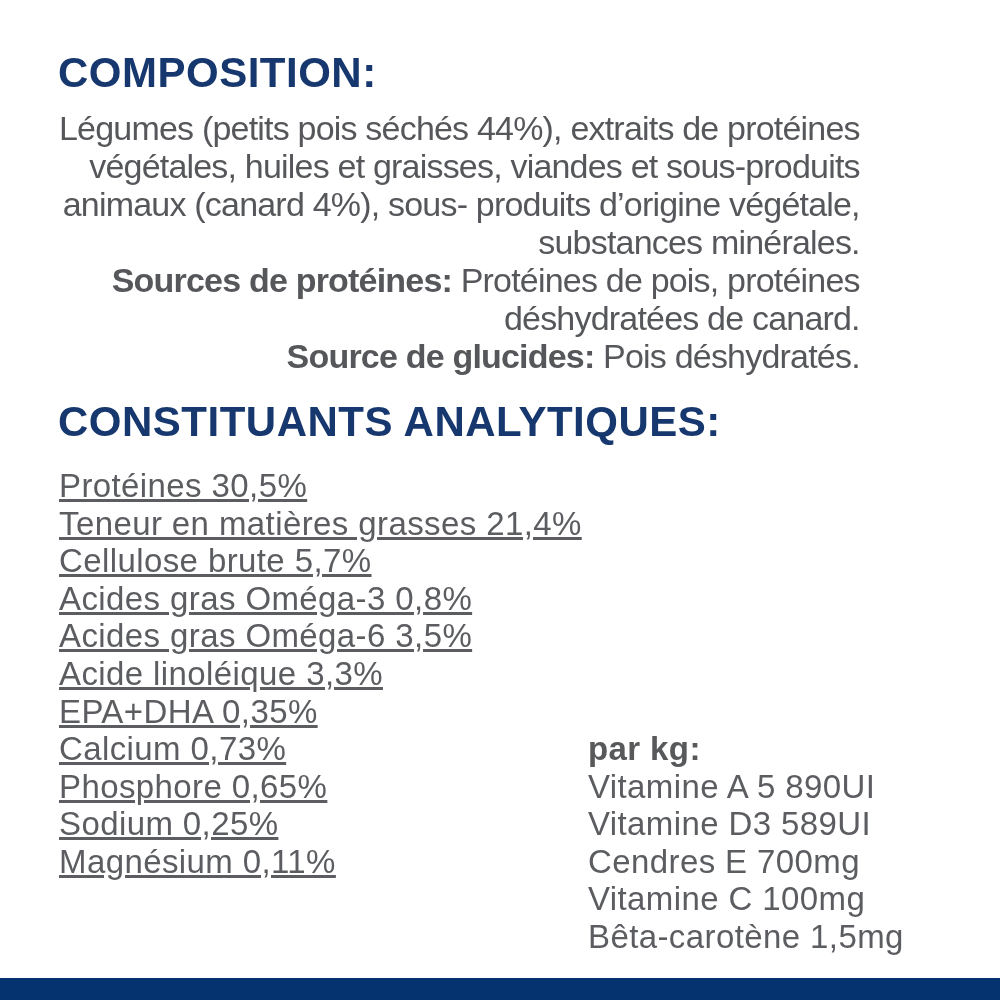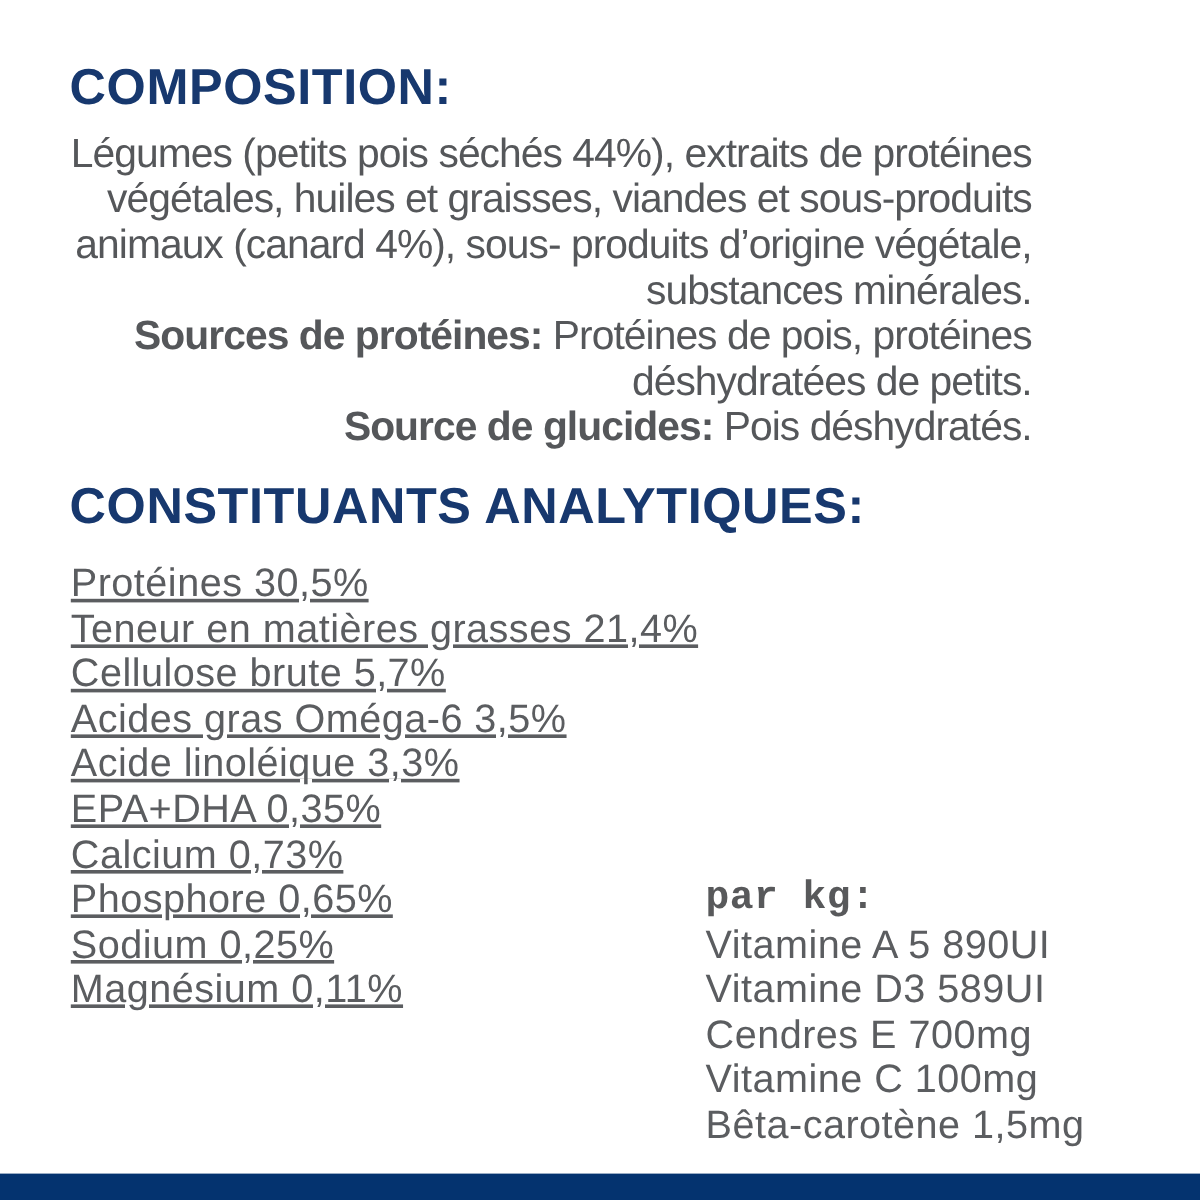--- a/index.html
+++ b/index.html
@@ -56,21 +56,21 @@
   .perkg-block {
     position: absolute;
     left: 588px;
     top: 730px;
     color: #5b5d60;
     font-size: 33px;
     line-height: 37.6px;
     letter-spacing: 0.4px;
   }
   .perkg-block .line { white-space: nowrap; }
-  .perkg-block .lbl  { font-weight: 700; color: #58595b; font-family: Liberation Mono, monospace; }
+  .perkg-block .lbl  { font-weight: 700; color: #58595b; }
 
   .bottom-bar {
     position: absolute;
     left: 0;
     top: 978px;
     width: 1000px;
     height: 22px;
     background: #04336f;
   }
 </style>
@@ -78,30 +78,31 @@
 <body>
 
 <div class="heading" id="composition-heading">COMPOSITION:</div>
 
 <div class="intro-block">
   <div class="line">Légumes (petits pois séchés 44%), extraits de protéines</div>
   <div class="line">végétales, huiles et graisses, viandes et sous-produits</div>
   <div class="line">animaux (canard 4%), sous- produits d’origine végétale,</div>
   <div class="line">substances minérales.</div>
   <div class="line"><span class="lbl">Sources de protéines:</span><span> Protéines de pois, protéines</span></div>
-  <div class="line">déshydratées de petits.</div>
+  <div class="line">déshydratées de canard.</div>
   <div class="line"><span class="lbl">Source de glucides:</span><span> Pois déshydratés.</span></div>
 </div>
 
 <div class="heading" id="analytical-heading">CONSTITUANTS ANALYTIQUES:</div>
 
 <div class="constituents-block">
   <div class="line">Protéines 30,5%</div>
   <div class="line">Teneur en matières grasses 21,4%</div>
   <div class="line">Cellulose brute 5,7%</div>
+  <div class="line">Acides gras Oméga-3 0,8%</div>
   <div class="line">Acides gras Oméga-6 3,5%</div>
   <div class="line">Acide linoléique 3,3%</div>
   <div class="line">EPA+DHA 0,35%</div>
   <div class="line">Calcium 0,73%</div>
   <div class="line">Phosphore 0,65%</div>
   <div class="line">Sodium 0,25%</div>
   <div class="line">Magnésium 0,11%</div>
 </div>
 
 <div class="perkg-block">

